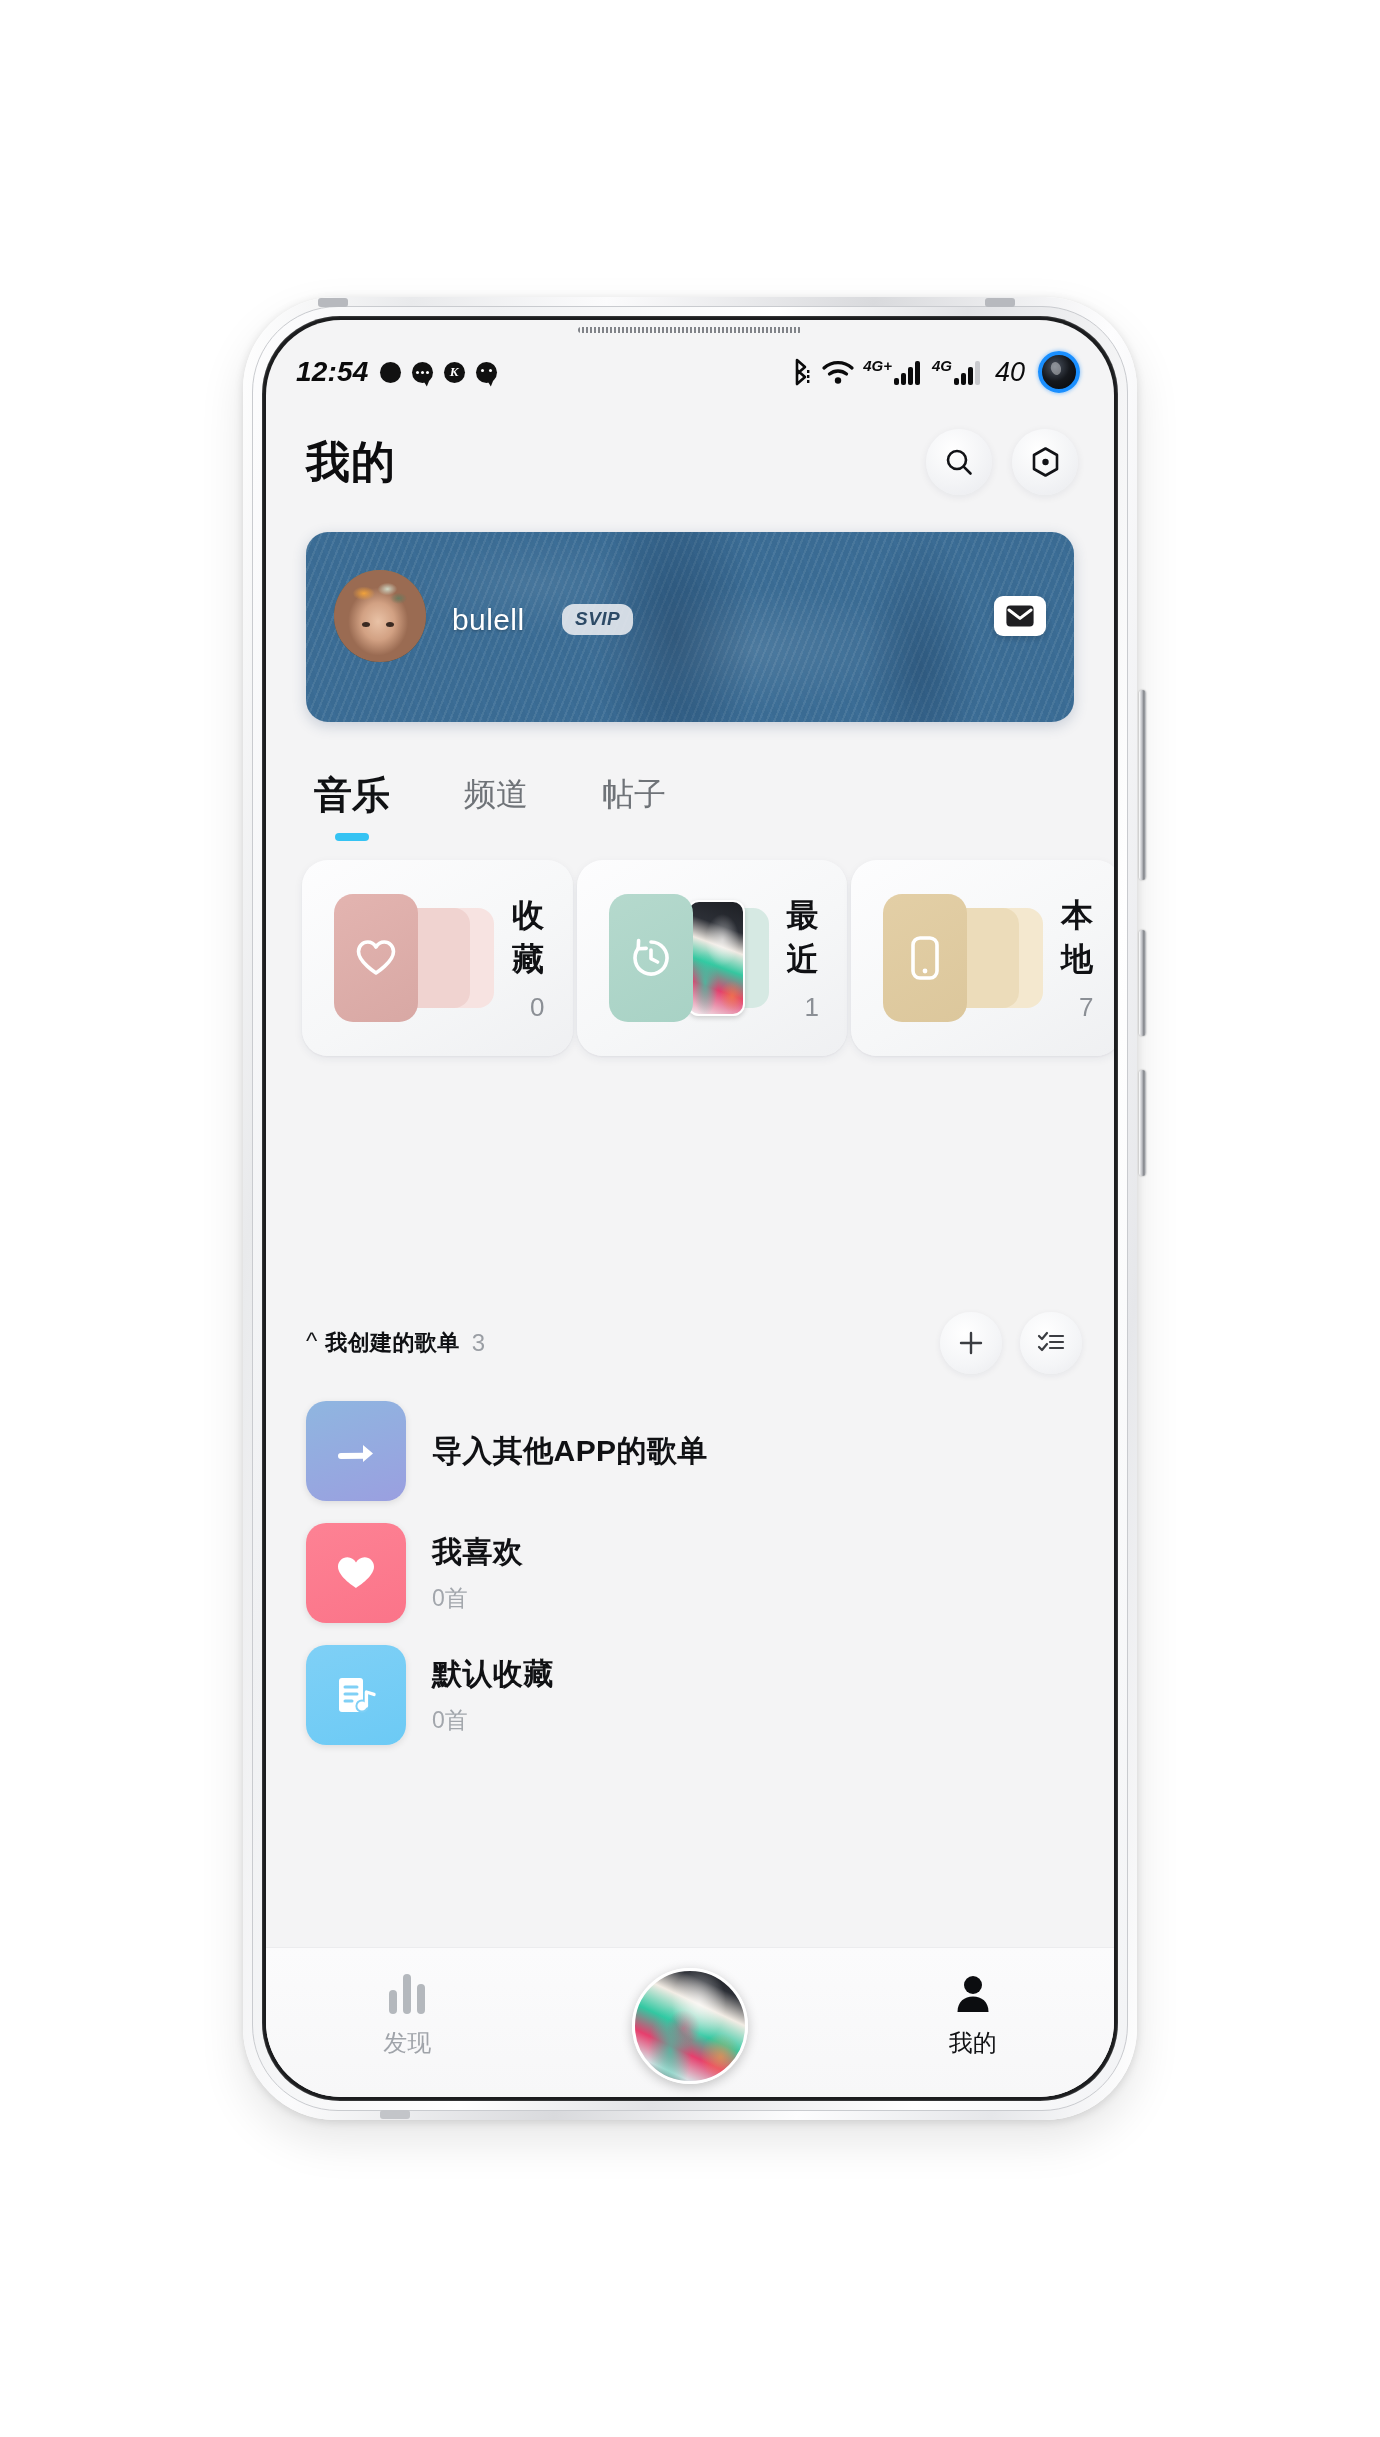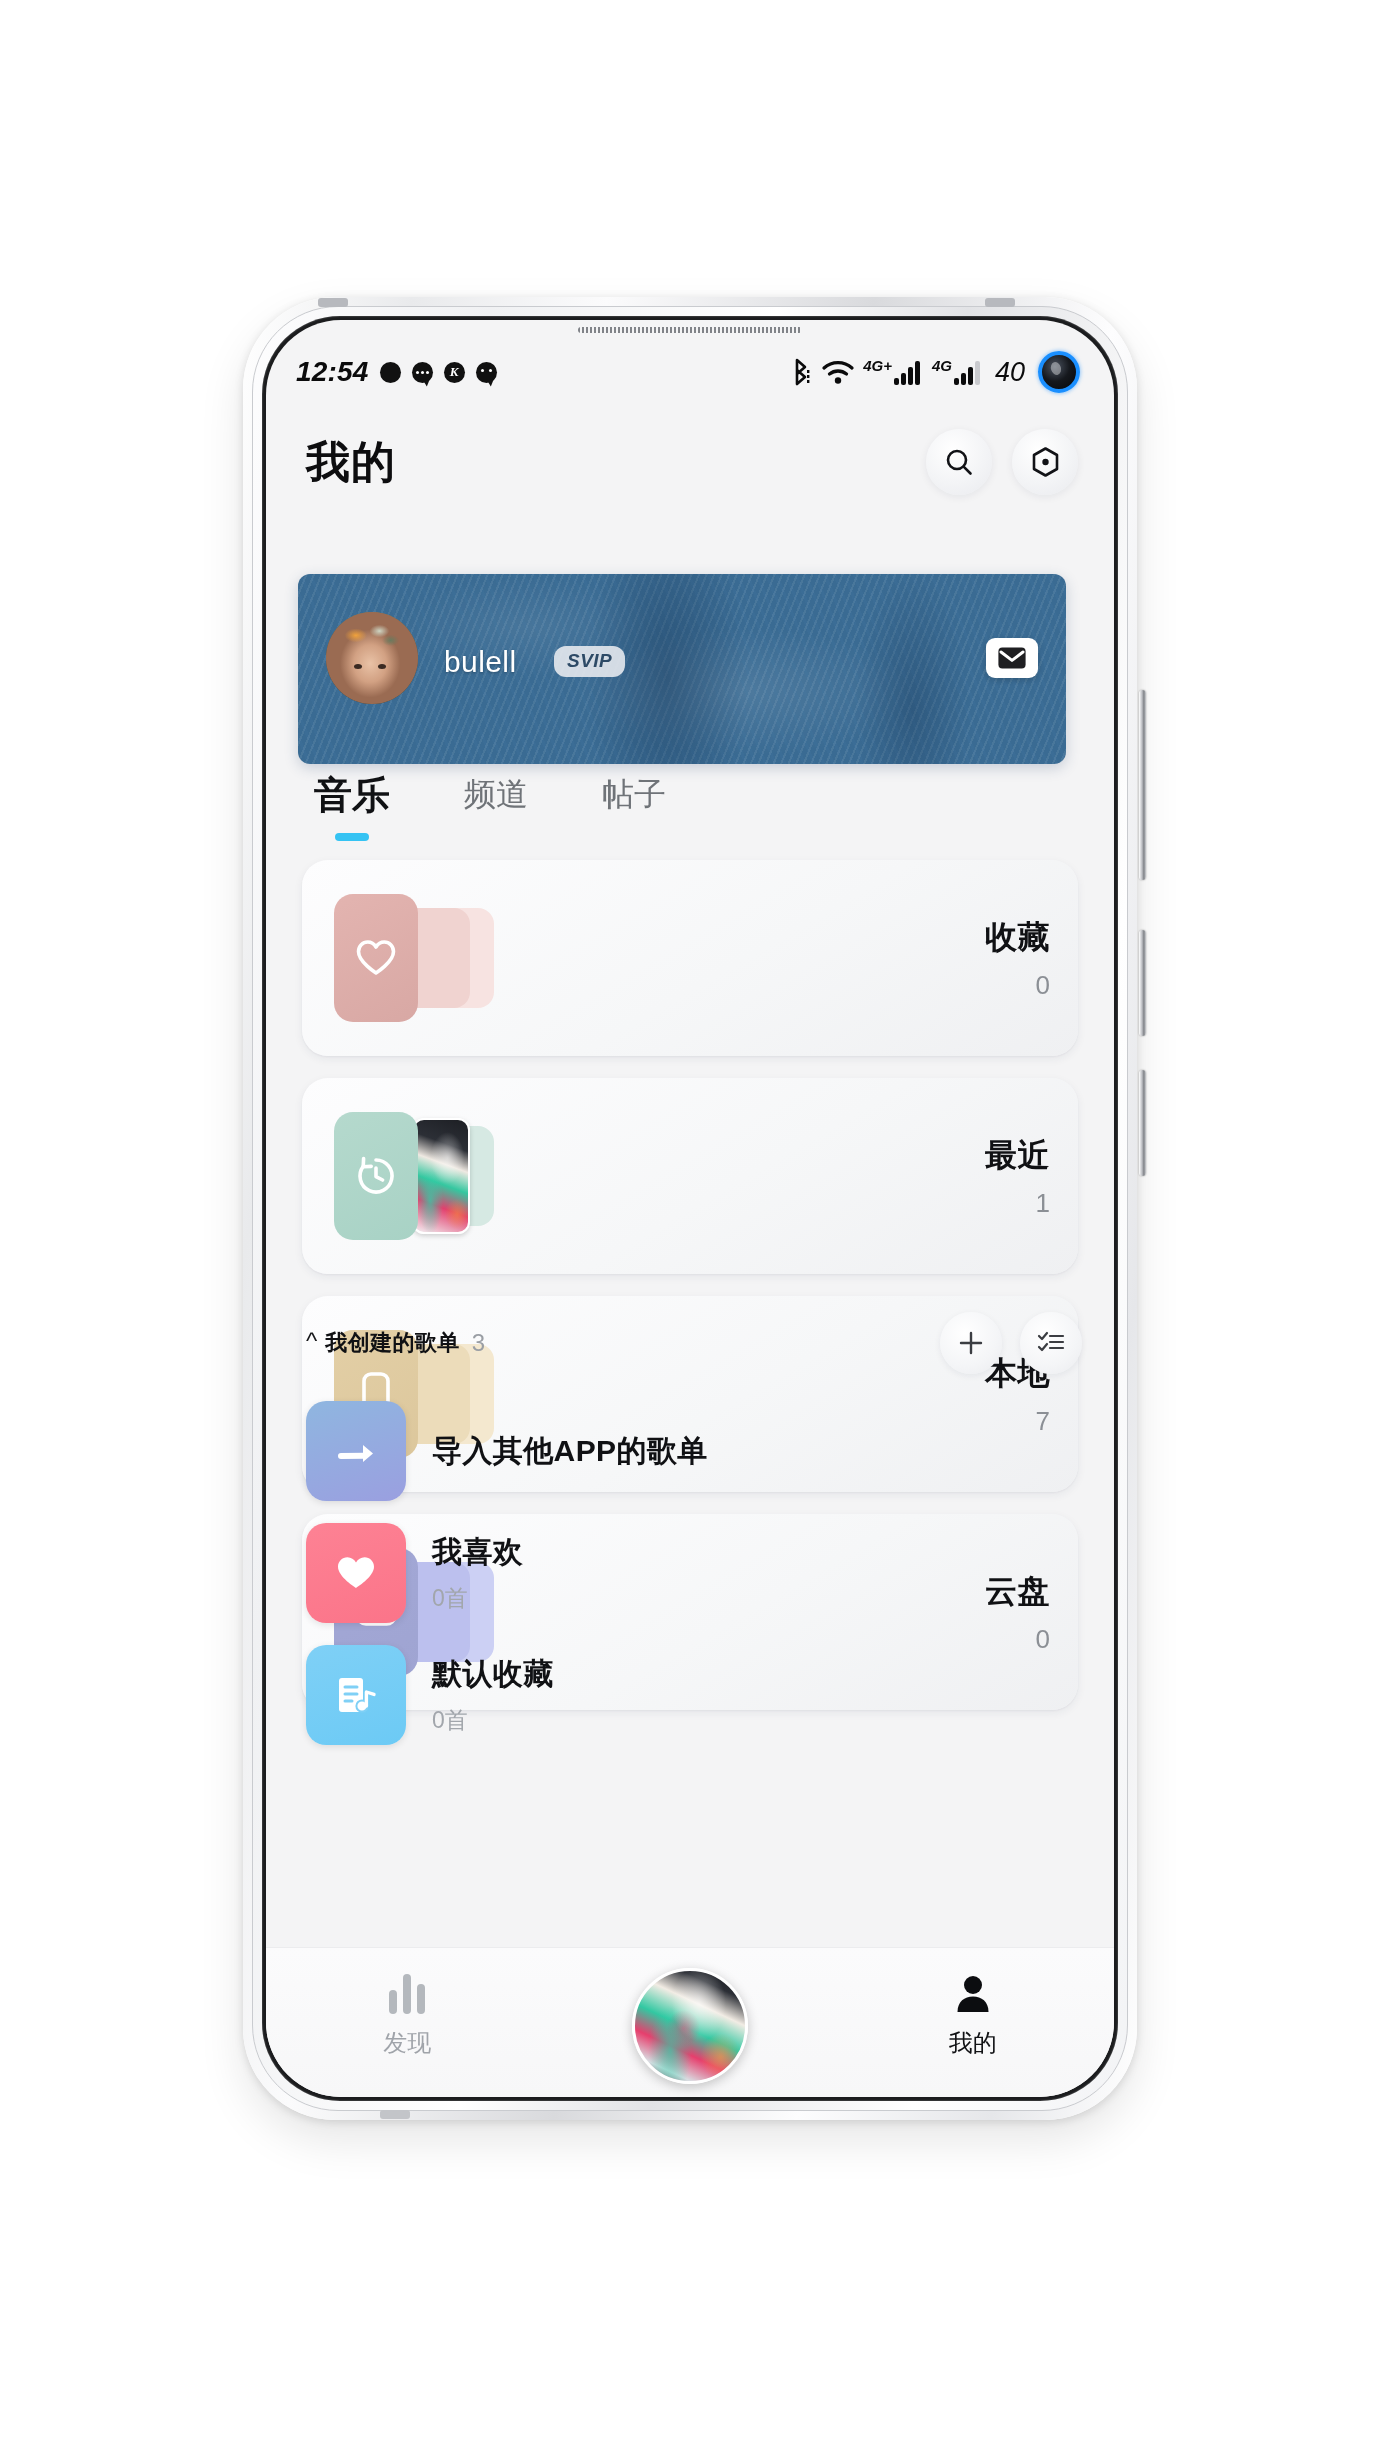--- a/index.html
+++ b/index.html
@@ -105,30 +105,29 @@
   .hdr-actions { margin-left: auto; display: flex; gap: 20px; }
   .circ-btn {
     width: 66px; height: 66px; border-radius: 50%;
     background: radial-gradient(circle at 40% 32%, #ffffff 0%, #f3f4f6 55%, #e9eaee 100%);
     display: flex; align-items: center; justify-content: center;
     box-shadow: 0 2px 8px rgba(20,30,60,.07);
   }
 
   
   .banner {
-    position: absolute; left: 32px; top: 212px;
-    width: 768px; height: 190px; border-radius: 12px;
+    position: absolute; left: 40px; top: 212px;
+    width: 768px; height: 190px; border-radius: 22px;
     overflow: hidden;
     background:
       radial-gradient(ellipse 300px 120px at 22% 78%, rgba(16,44,74,.55), transparent 70%),
       radial-gradient(ellipse 420px 200px at 74% 20%, rgba(126,160,188,.45), transparent 72%),
       linear-gradient(128deg,#3d6d97 0%,#4a7ba4 20%,#2f5madm 0%,#35638c 45%,#4b7fa8 68%,#2c557c 100%);
     background-color: #3a6b93;
     box-shadow: 0 4px 14px rgba(40,70,110,.22);
-    margin-top: 42px;
   }
   .banner-tex {
     position: absolute; inset: 0;
     background-image:
       repeating-linear-gradient(112deg, rgba(255,255,255,.10) 0 2px, rgba(255,255,255,0) 2px 7px),
       repeating-linear-gradient(68deg, rgba(10,35,62,.14) 0 3px, rgba(255,255,255,0) 3px 9px),
       radial-gradient(ellipse 240px 90px at 58% 62%, rgba(255,255,255,.13), transparent 70%),
       radial-gradient(ellipse 180px 70px at 30% 28%, rgba(255,255,255,.09), transparent 70%);
     mix-blend-mode: screen; opacity: .75;
   }
@@ -187,21 +186,21 @@
   .tab { position: relative; font-size: 32px; color: #6f7378; font-weight: 500; }
   .tab.active { font-size: 38px; color: #101114; font-weight: 800; }
   .tab .ind {
     position: absolute; left: 50%; transform: translateX(-50%);
     bottom: -20px; width: 34px; height: 8px; border-radius: 5px; background: #35c3f3;
   }
 
   
   .grid {
     position: absolute; left: 36px; top: 540px; width: 776px;
-    display: grid; grid-template-columns: 1fr; gap: 22px 30px;
+    display: grid; grid-template-columns: 1fr 1fr 1fr 1fr; gap: 22px 4px;
   }
   .gcard {
     height: 196px; border-radius: 26px;
     background: linear-gradient(150deg,#fdfdfe 0%,#f6f7f8 55%,#eff0f2 100%);
     box-shadow: 0 3px 10px rgba(30,40,70,.065), 0 1px 2px rgba(30,40,70,.05);
     display: flex; align-items: center; padding: 0 22px 0 26px;
     position: relative;
   }
   .stack { position: relative; width: 184px; height: 128px; flex: none; }
   .stack .s3, .stack .s2 { position: absolute; top: 14px; border-radius: 16px; height: 100px; }

